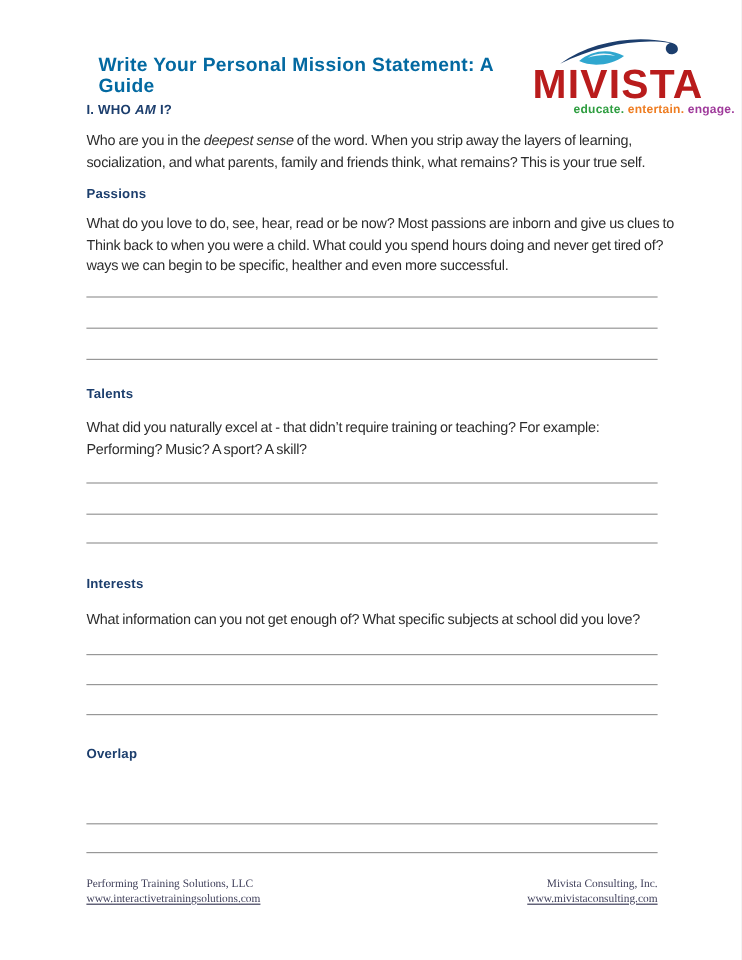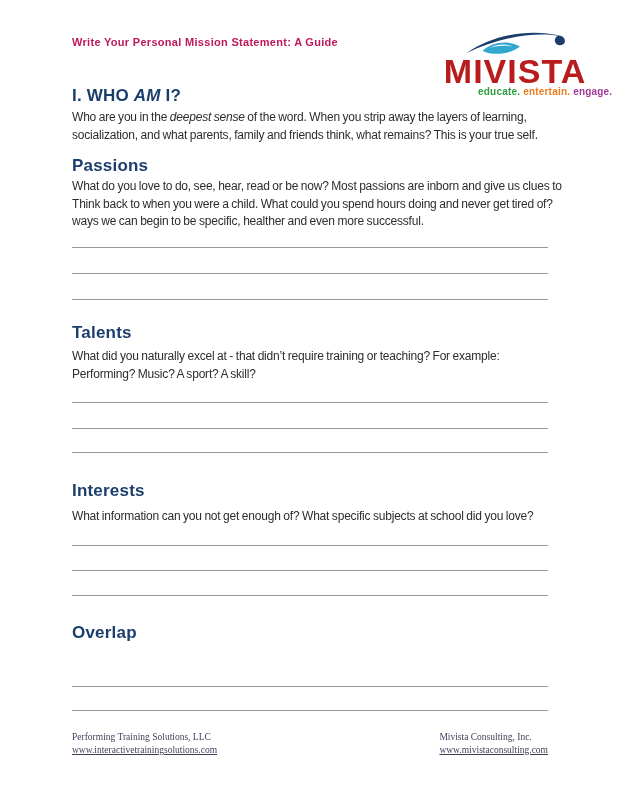--- a/index.html
+++ b/index.html
@@ -9,45 +9,45 @@
     margin: 0 auto;
     background: #ffffff;
     font-family: "Liberation Sans", sans-serif;
     color: #2d2d2d;
     overflow: hidden;
   }
   .abs { position: absolute; }
 
   .doc-title {
     left: 72px; top: 36px; right: 180px;
-    font-size: 11px; font-weight: bold;
-    color: #be185d;
+    font-size: 16px; font-weight: bold;
+    color: #0369a1;
     letter-spacing: 0.3px;
-    margin: 0;
+    margin: 10px;
   }
 
   
   .logo { top: 26px; right: 22px; width: 162px; text-align: center; }
   .logo .eye { display: block; margin: 0 auto -2px auto; }
   .logo .wordmark {
     font-size: 34px; font-weight: bold; color: #b91c1c;
     letter-spacing: 1px; line-height: 26px;
     font-family: Liberation Sans, sans-serif;
   }
   .logo .tagline {
     font-size: 10px; font-weight: bold; letter-spacing: 0.2px;
     margin-top: 2px; white-space: nowrap;
   }
   .tag-educate   { color: #2f9e41; padding-left: 44px; }
   .tag-entertain { color: #ee7d22; }
   .tag-engage    { color: #9f3a9b; }
 
   .sec-heading {
     left: 72px; right: 60px;
-    font-size: 17px; font-weight: bold;
+    font-size: 11px; font-weight: bold;
     color: #1c3e6d;
     letter-spacing: 0.2px;
     margin: 0;
   }
   .sec-heading em { font-style: italic; }
 
   .para { left: 72px; right: 50px; margin: 0; }
   .para .pline {
     white-space: nowrap;
     font-size: 12px; line-height: 17.5px;
@@ -62,21 +62,21 @@
     border-top: 1px solid #979797;
   }
 
   .footer {
     left: 72px; right: 70px; top: 731px;
     display: flex; justify-content: space-between;
     font-family: "Liberation Serif", serif;
     font-size: 9.5px; line-height: 13px;
     color: #3f3f5a;
   }
-  .footer .col-right { }
+  .footer .col-right { text-align: right; }
   .footer a.furl {
     color: #3f3f5a; text-decoration: underline; cursor: pointer;
   }
 </style>
 </head>
 <body>
 
 <div class="page">
 
   <h1 class="abs doc-title">Write Your Personal Mission Statement: A Guide</h1>

